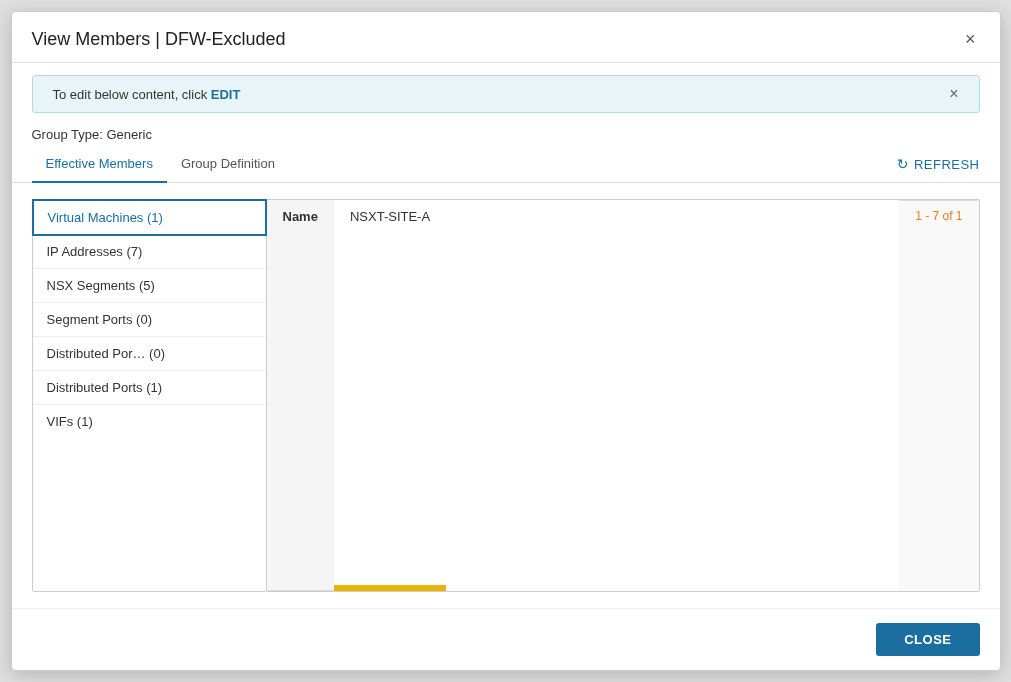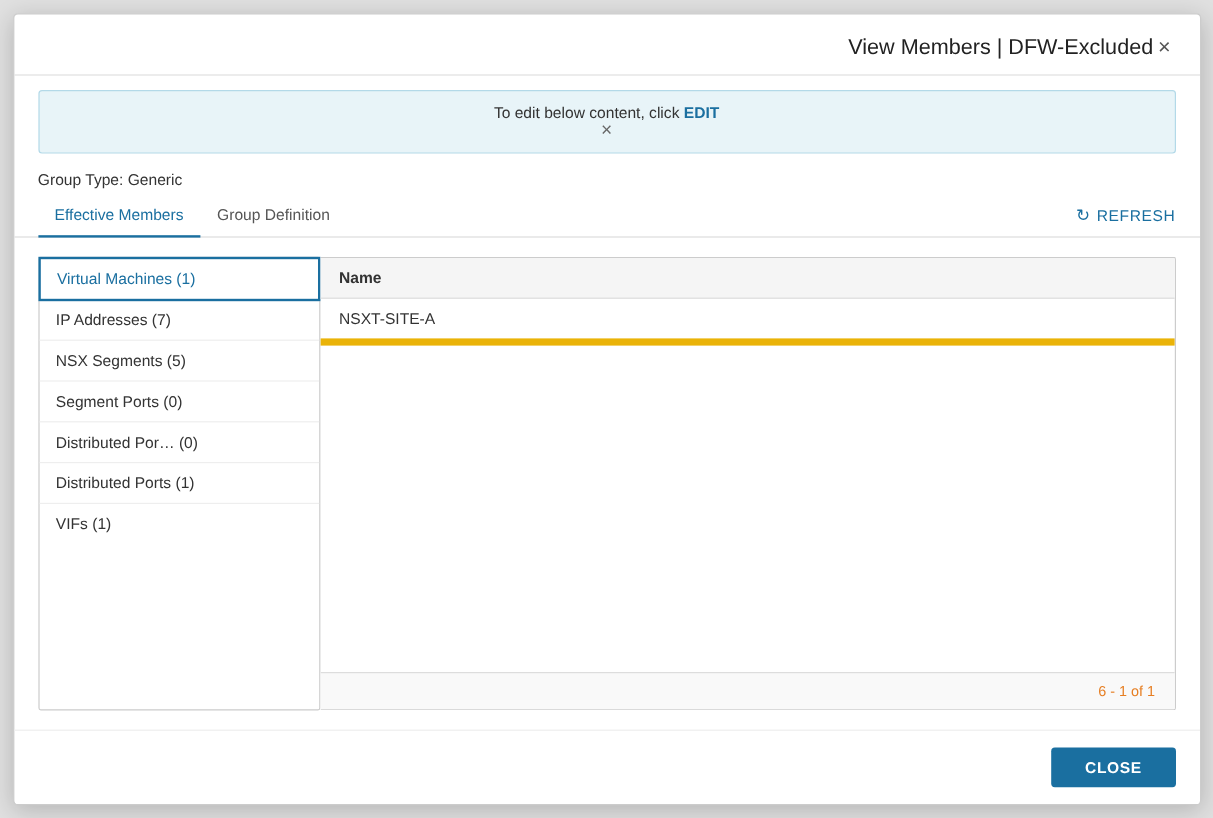--- a/index.html
+++ b/index.html
@@ -19,21 +19,21 @@
       width: 990px;
       min-height: 660px;
       box-shadow: 0 4px 20px rgba(0,0,0,0.2);
       display: flex;
       flex-direction: column;
       position: relative;
     }
     .dialog-header {
       display: flex;
       align-items: center;
-      justify-content: flex-end;
+      justify-content: space-between;
       padding: 16px 20px 12px 20px;
       border-bottom: 1px solid #e0e0e0;
     }
     .dialog-title {
       font-size: 18px;
       font-weight: 400;
       color: #222;
     }
     .dialog-close-icon {
       cursor: pointer;
@@ -46,21 +46,20 @@
       margin: 12px 20px 8px 20px;
       background: #e8f4f8;
       border: 1px solid #b3d9e8;
       border-radius: 3px;
       padding: 10px 20px;
       display: flex;
       align-items: center;
       justify-content: space-between;
       font-size: 13px;
       color: #333;
-      flex-direction: column;
     }
     .info-banner-text span.edit-link {
       color: #1a6fa0;
       font-weight: 600;
       cursor: pointer;
     }
     .info-banner-close {
       cursor: pointer;
       color: #666;
       font-size: 16px;
@@ -141,21 +140,21 @@
       border: 1px solid #ccc;
       border-left: none;
       display: flex;
       flex-direction: column;
       border-radius: 0 2px 2px 0;
       overflow: hidden;
     }
     .right-table {
       flex: 1;
       display: flex;
-      flex-direction: column;
+      flex-direction: row;
     }
     .table-header {
       background: #f5f5f5;
       padding: 9px 16px;
       font-weight: 600;
       font-size: 13px;
       color: #333;
       border-bottom: 1px solid #ddd;
     }
     .table-row {
@@ -233,21 +232,21 @@
       <div class="left-item">Distributed Por… (0)</div>
       <div class="left-item">Distributed Ports (1)</div>
       <div class="left-item">VIFs (1)</div>
     </div>
 
     <div class="right-panel">
       <div class="right-table">
         <div class="table-header">Name</div>
         <div class="table-row">NSXT-SITE-A</div>
         <div class="table-empty"></div>
-        <div class="table-footer">6 - 1 of 1</div>
+        <div class="table-footer">1 - 7 of 1</div>
       </div>
     </div>
 
   </div>
 
   <div class="dialog-footer">
     <button class="close-btn">CLOSE</button>
   </div>
 
 </div>

